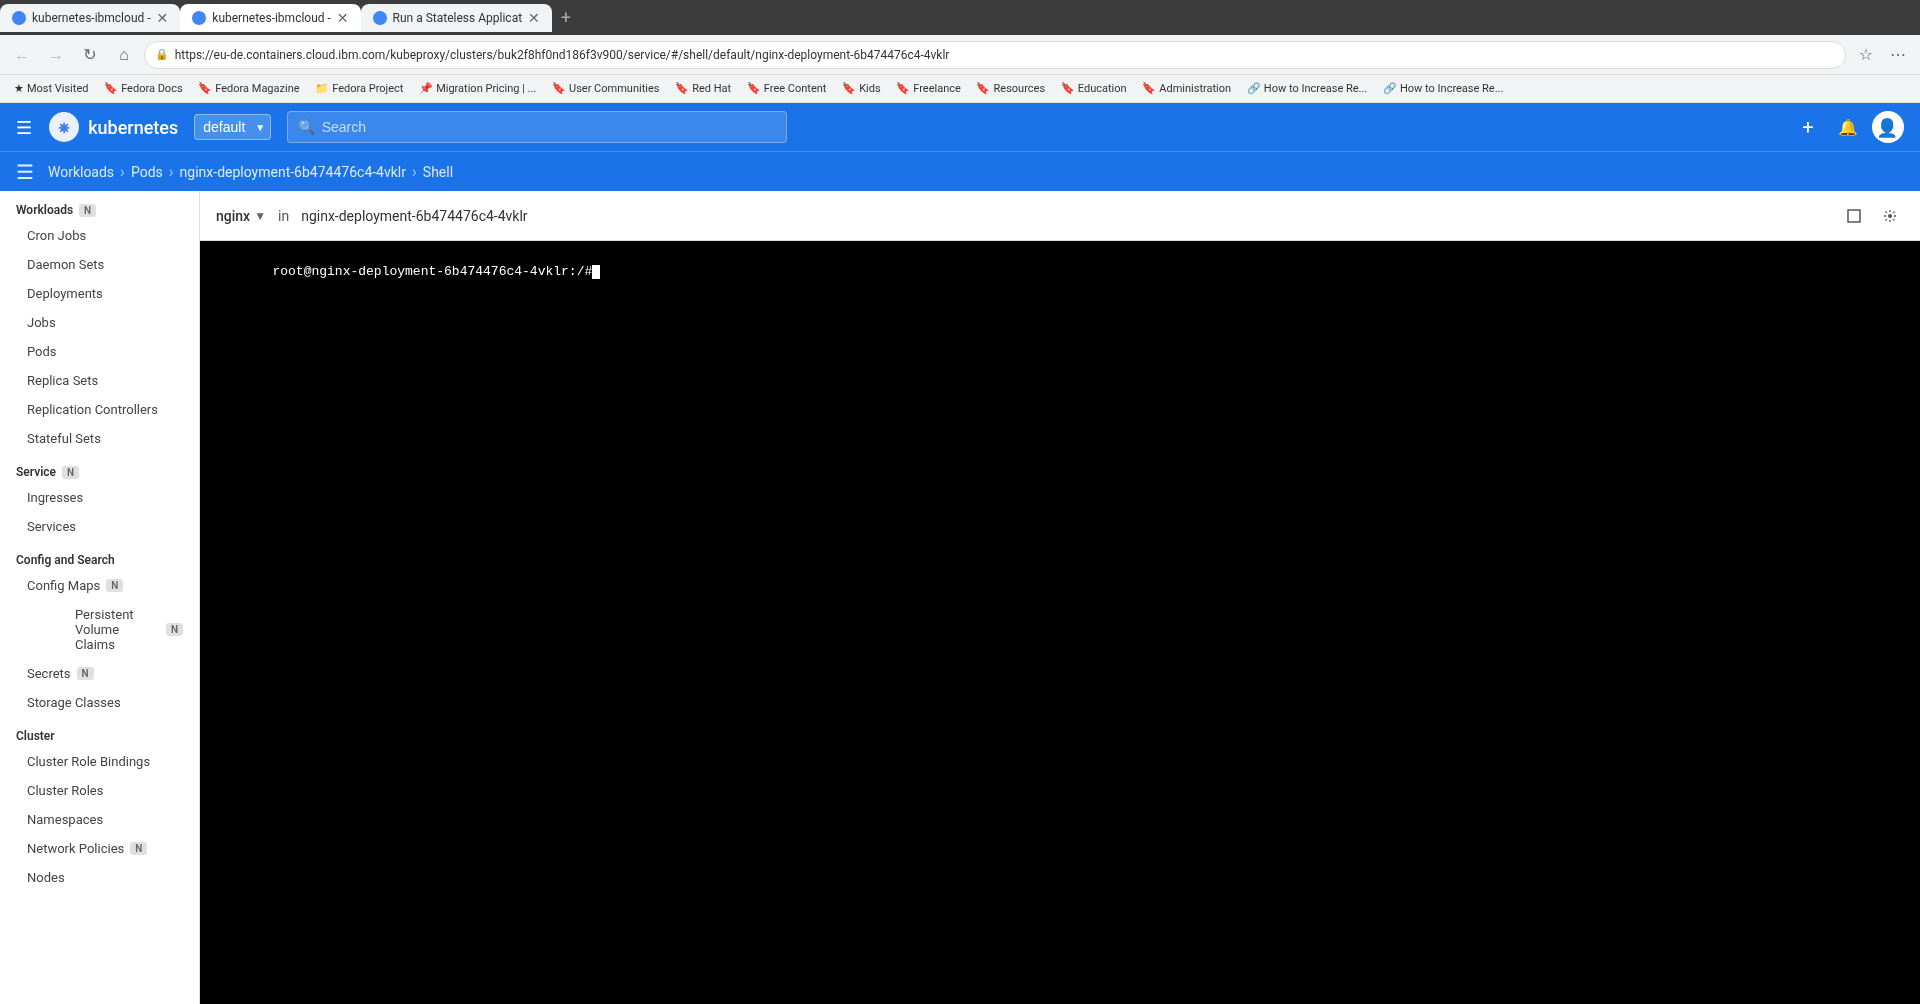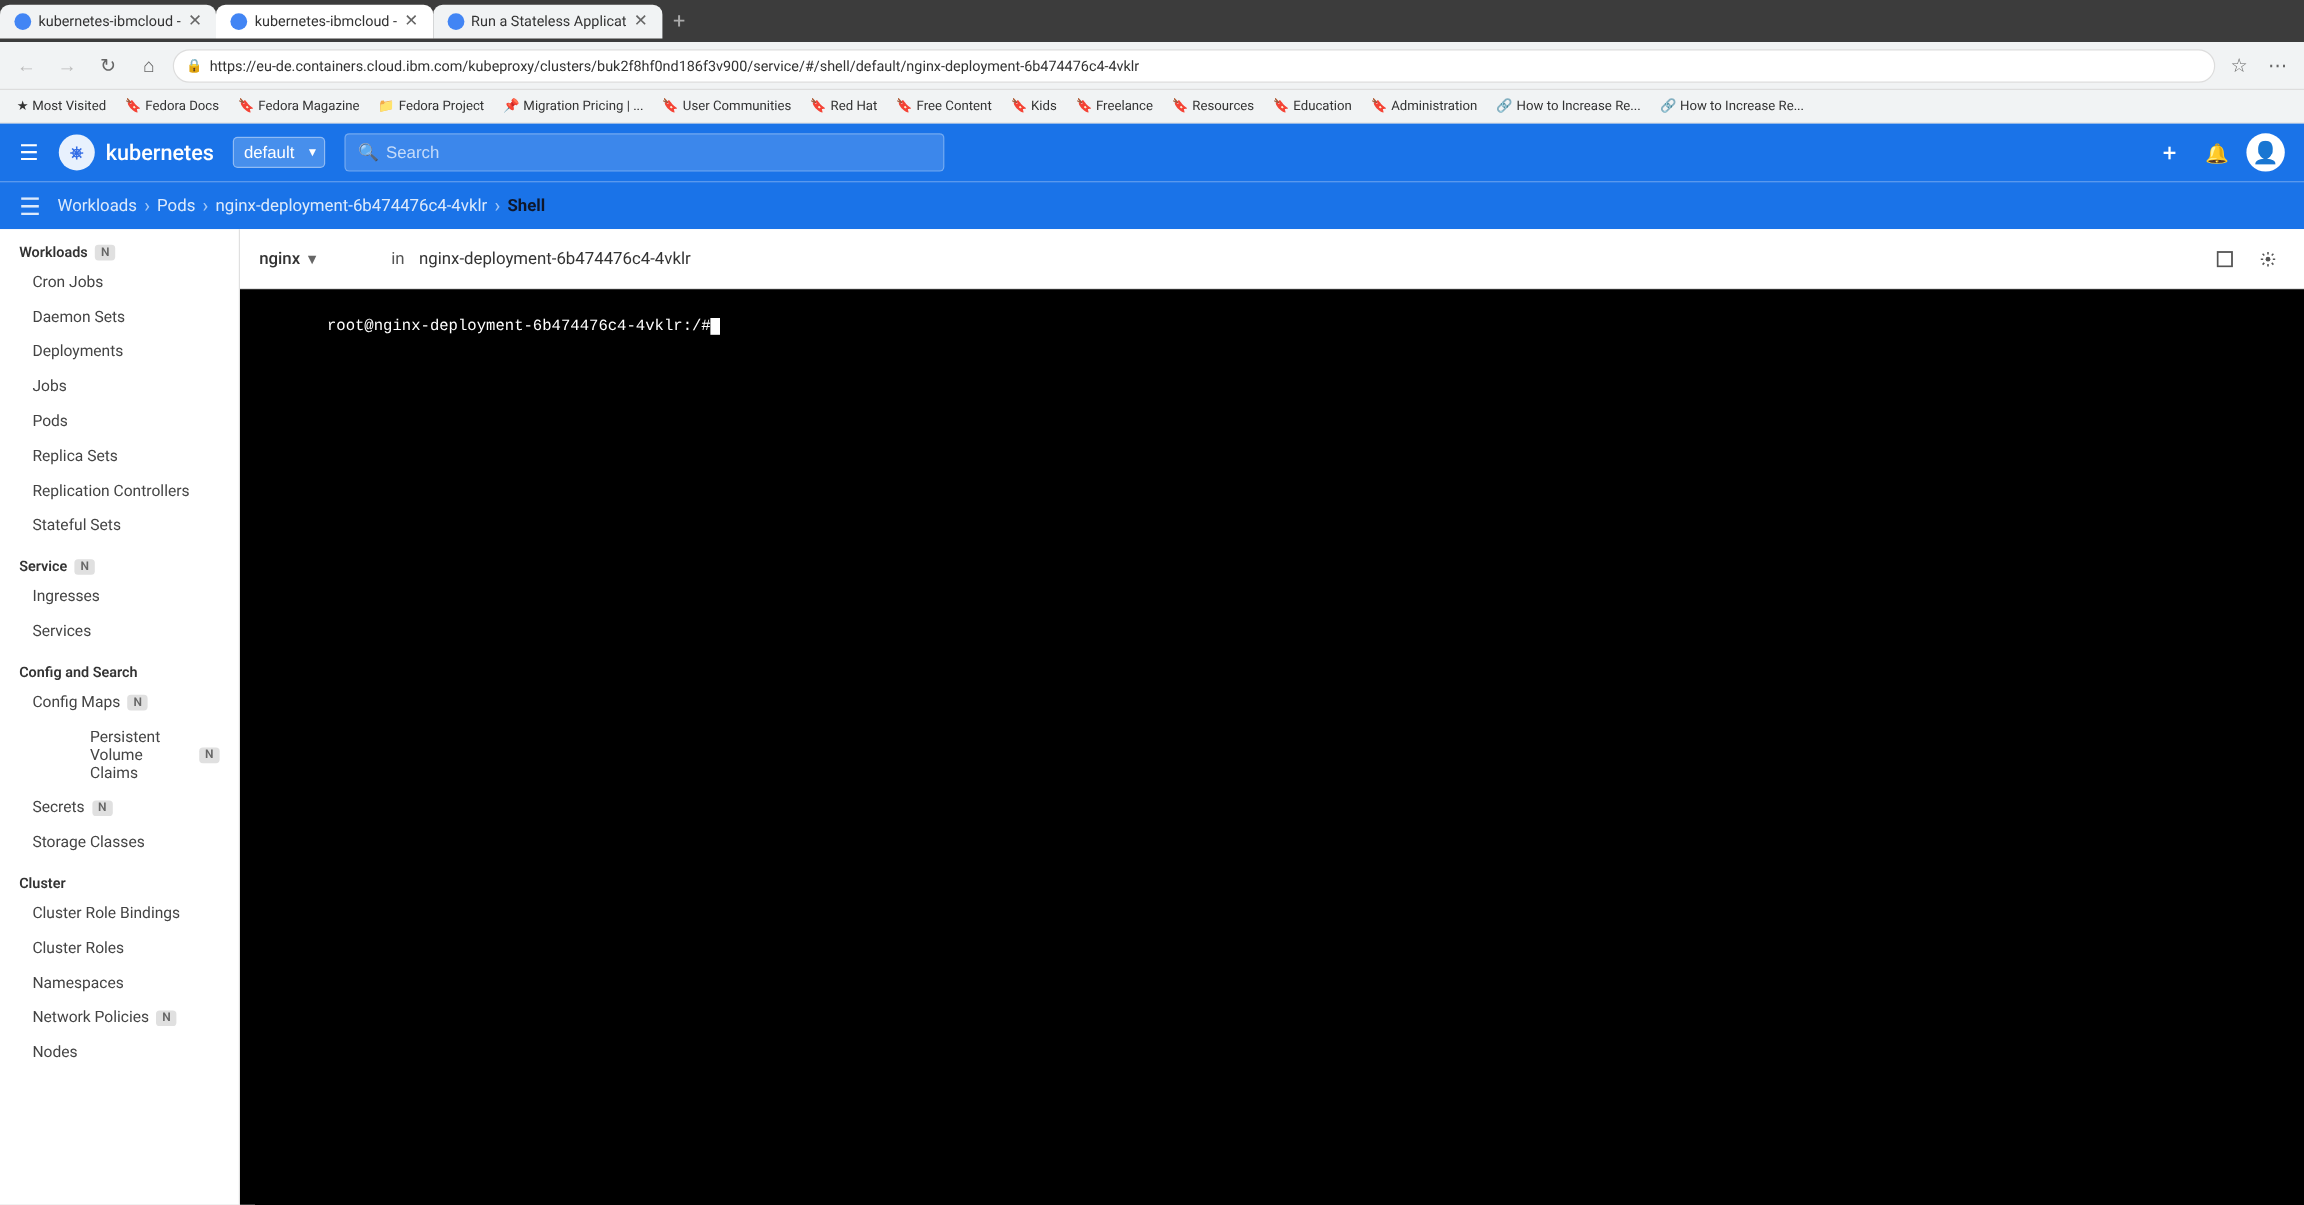--- a/index.html
+++ b/index.html
@@ -37,42 +37,42 @@
     .search-bar input { background: transparent; border: none; outline: none; color: white; font-size: 14px; flex: 1; }
     .search-bar input::placeholder { color: rgba(255,255,255,0.7); }
     .header-actions { margin-left: auto; display: flex; gap: 8px; align-items: center; }
     .header-icon-btn { width: 32px; height: 32px; display: flex; align-items: center; justify-content: center; border-radius: 50%; cursor: pointer; color: white; font-size: 16px; }
     .avatar { width: 32px; height: 32px; border-radius: 50%; background: #fff; display: flex; align-items: center; justify-content: center; color: #1a73e8; font-size: 16px; cursor: pointer; }
 
     
     .breadcrumb-bar { background: #1a73e8; height: 40px; display: flex; align-items: center; padding: 0 16px; gap: 6px; color: white; font-size: 14px; border-top: 1px solid rgba(255,255,255,0.2); }
     .breadcrumb-item { color: rgba(255,255,255,0.85); cursor: pointer; }
     .breadcrumb-sep { color: rgba(255,255,255,0.6); font-size: 16px; }
-    .breadcrumb-current { color: #0f172a; font-weight: 700; }
+    .breadcrumb-current { color: #e5e5e5; font-weight: 400; }
     .breadcrumb-menu { color: rgba(255,255,255,0.85); font-size: 20px; cursor: pointer; margin-right: 8px; }
 
     
     .main-layout { display: flex; height: calc(1004px - 35px - 40px - 48px - 40px); }
 
     
     .sidebar { width: 200px; background: #fff; border-right: 1px solid #e0e0e0; overflow-y: auto; flex-shrink: 0; position: relative; }
     .sidebar-scroll { height: 100%; overflow-y: auto; }
     .sidebar-section-title { font-size: 12px; font-weight: 600; color: #333; padding: 12px 16px 4px 16px; display: flex; align-items: center; gap: 6px; }
     .sidebar-badge { background: #e0e0e0; color: #666; font-size: 10px; padding: 1px 5px; border-radius: 3px; font-weight: 600; }
     .sidebar-item { padding: 7px 16px 7px 24px; cursor: pointer; color: #444; font-size: 13px; border-left: 3px solid transparent; }
 
     
     .content-area { flex: 1; display: flex; flex-direction: column; overflow: hidden; background: #fff; }
 
     
     .shell-header { height: 50px; background: #fff; border-bottom: 1px solid #e0e0e0; display: flex; align-items: center; padding: 0 16px; gap: 12px; flex-shrink: 0; }
     .shell-container-select { display: flex; align-items: center; gap: 4px; font-size: 14px; color: #333; cursor: pointer; }
     .shell-container-name { font-weight: 500; }
     .shell-dropdown-arrow { color: #666; font-size: 12px; }
-    .shell-in-label { font-size: 14px; color: #555; margin-left: 48px; }
+    .shell-in-label { font-size: 14px; color: #555; }
     .shell-pod-name { font-size: 14px; color: #333; }
     .shell-header-actions { margin-left: auto; display: flex; gap: 8px; }
     .shell-action-btn { width: 28px; height: 28px; display: flex; align-items: center; justify-content: center; cursor: pointer; color: #555; font-size: 14px; border-radius: 4px; }
 
     
     .terminal { flex: 1; background: #000; color: #fff; font-family: 'Courier New', Courier, monospace; font-size: 13px; padding: 8px 10px; overflow: auto; position: relative; }
     .terminal-line { white-space: pre; }
     .terminal-cursor { display: inline-block; width: 8px; height: 14px; background: white; vertical-align: text-bottom; animation: blink 1s step-end infinite; }
     @keyframes blink { 50% { opacity: 0; } }
   </style>

